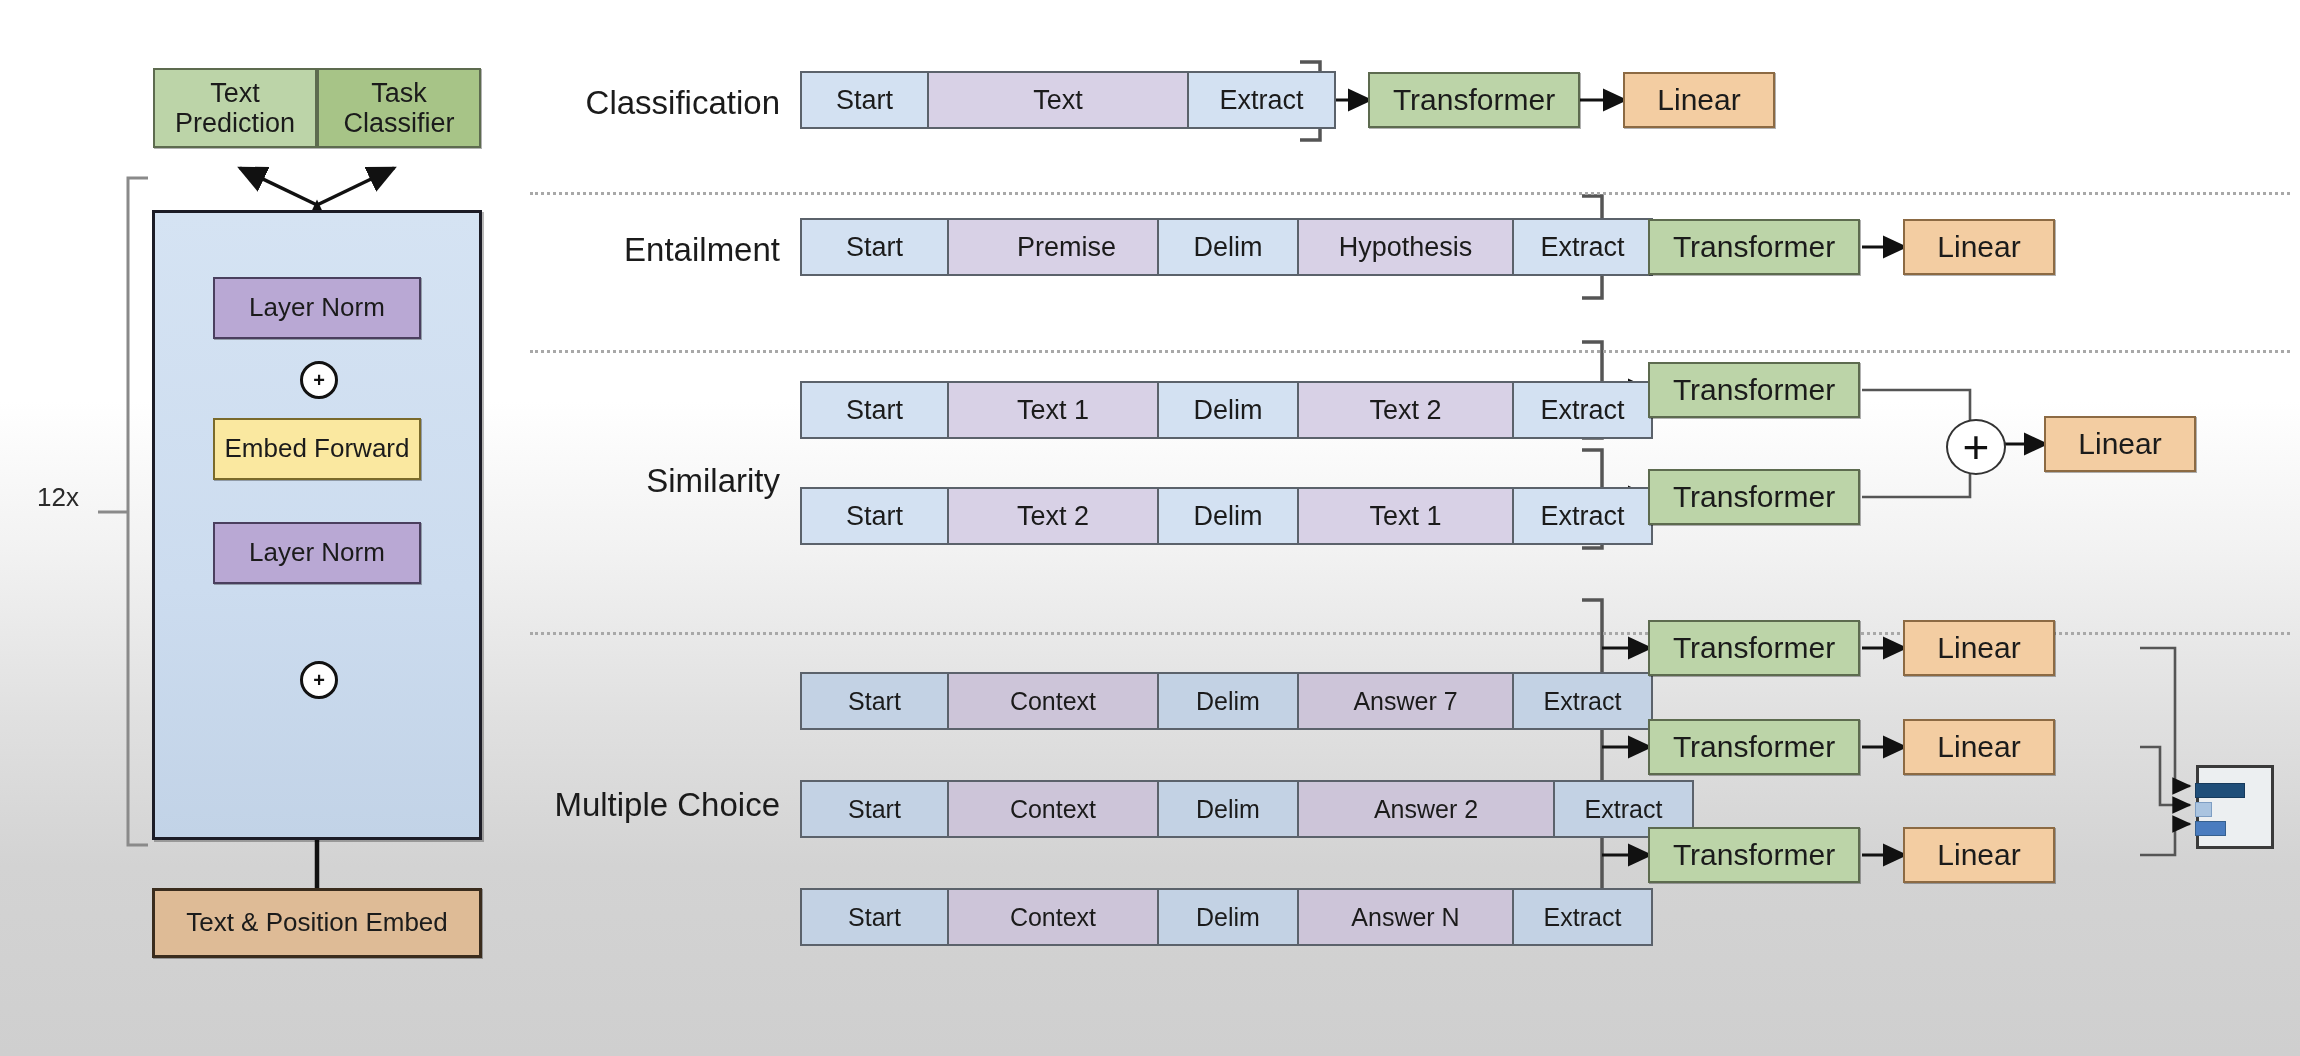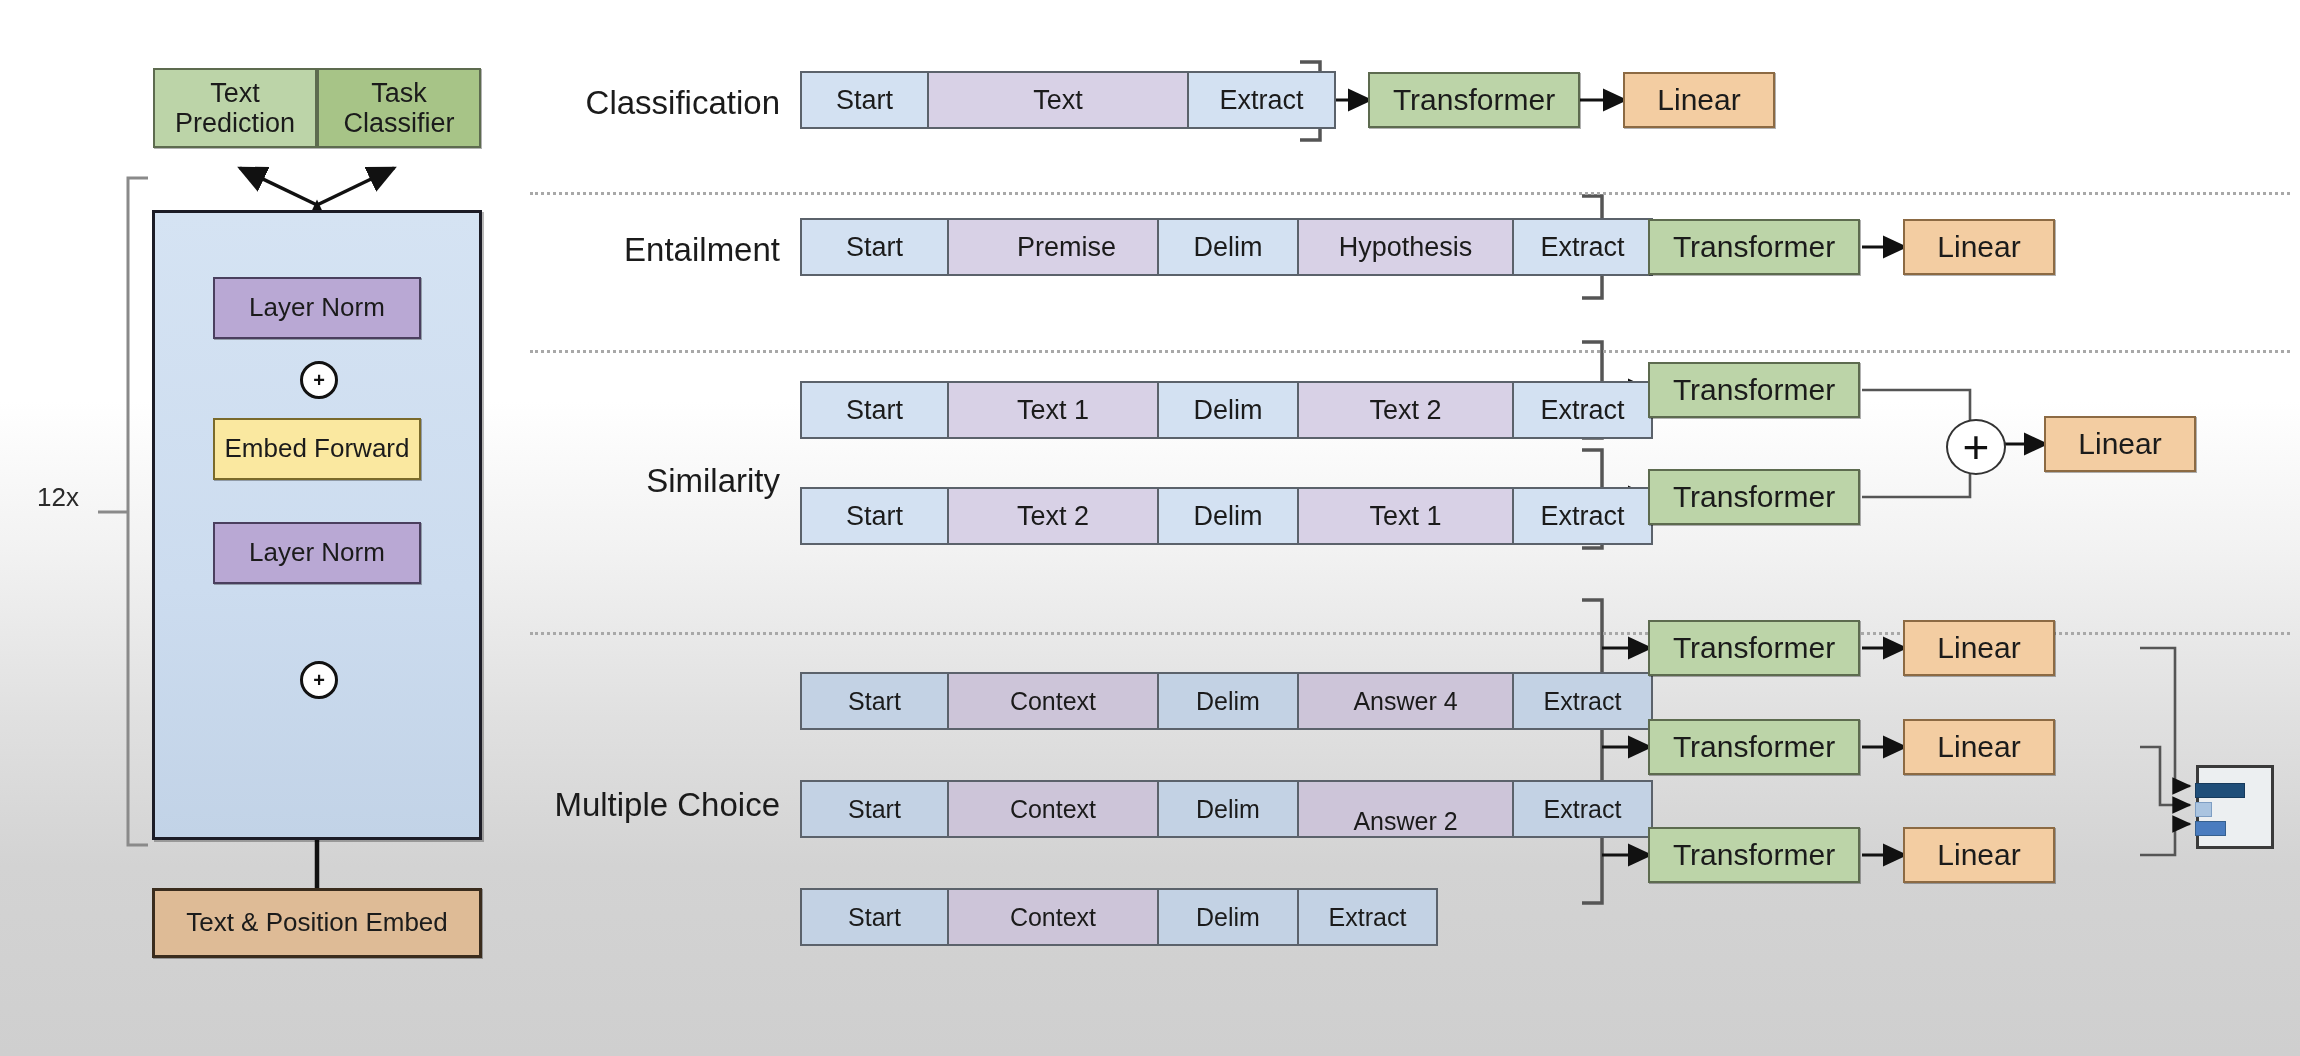--- a/index.html
+++ b/index.html
@@ -316,54 +316,57 @@
   <div class="tok-blue2" style="width:148px;">
       <span>Start</span>
     </div>
   <div class="tok-purple2" style="width:210px;">
       <span>Context</span>
     </div>
   <div class="tok-blue2" style="width:140px;">
       <span>Delim</span>
     </div>
   <div class="tok-purple2" style="width:215px;">
-      <span>Answer 4</span>
+      <span>Answer 7</span>
     </div>
   <div class="tok-blue2" style="width:140px;">
       <span>Extract</span>
     </div>
 </div>
 
 <div class="strip small" style="left:800px;top:780px;">
   <div class="tok-blue2" style="width:148px;">
       <span>Start</span>
     </div>
   <div class="tok-purple2" style="width:210px;">
       <span>Context</span>
     </div>
   <div class="tok-blue2" style="width:140px;">
       <span>Delim</span>
     </div>
-  <div class="tok-purple2" style="width:215px;align-items:flex-end;">
+  <div class="tok-purple2" style="width:256px;">
       <span>Answer 2</span>
     </div>
   <div class="tok-blue2" style="width:140px;">
       <span>Extract</span>
     </div>
 </div>
 
 <div class="strip small" style="left:800px;top:888px;">
   <div class="tok-blue2" style="width:148px;">
       <span>Start</span>
     </div>
   <div class="tok-purple2" style="width:210px;">
       <span>Context</span>
     </div>
   <div class="tok-blue2" style="width:140px;">
       <span>Delim</span>
+    </div>
+  <div class="tok-purple2" style="width:215px;">
+      <span>Answer N</span>
     </div>
   <div class="tok-blue2" style="width:140px;">
       <span>Extract</span>
     </div>
 </div>
 
 <div class="box green" style="left:1648px;top:620px;width:212px;height:56px;font-size:30px;">
     <span>Transformer</span>
   </div>
 <div class="box orange" style="left:1903px;top:620px;width:152px;height:56px;font-size:30px;">

